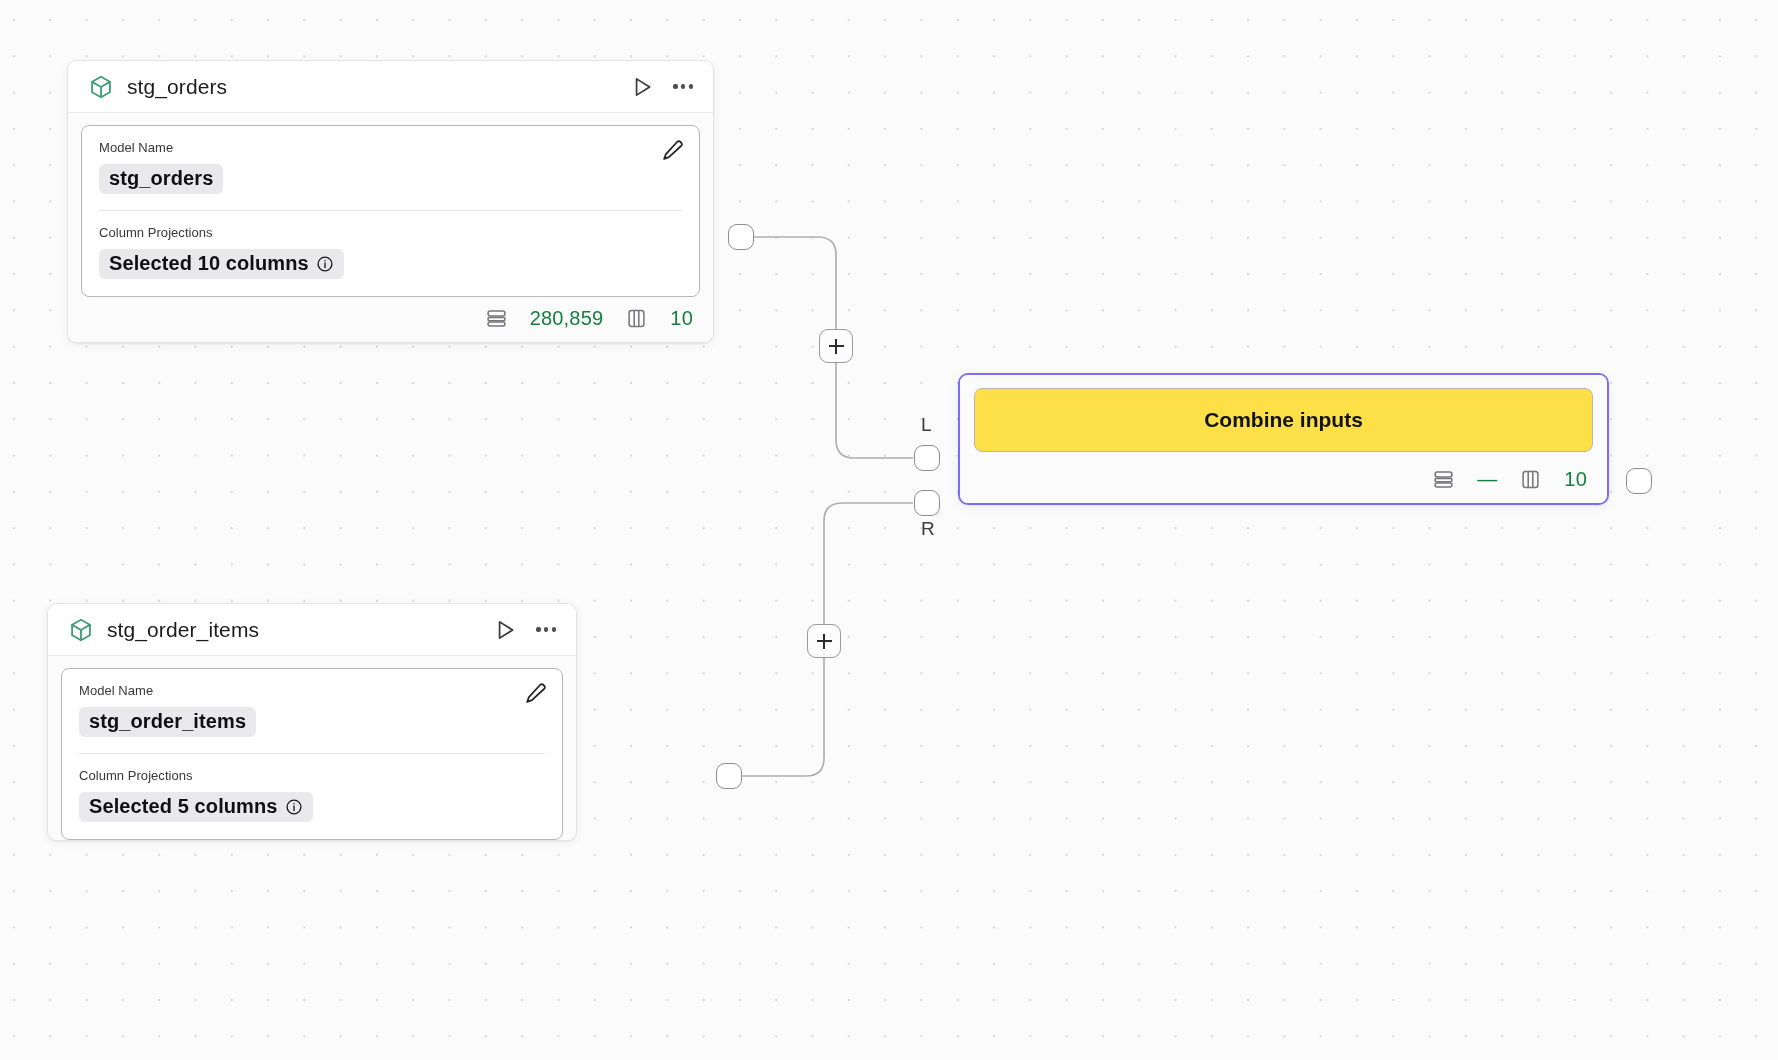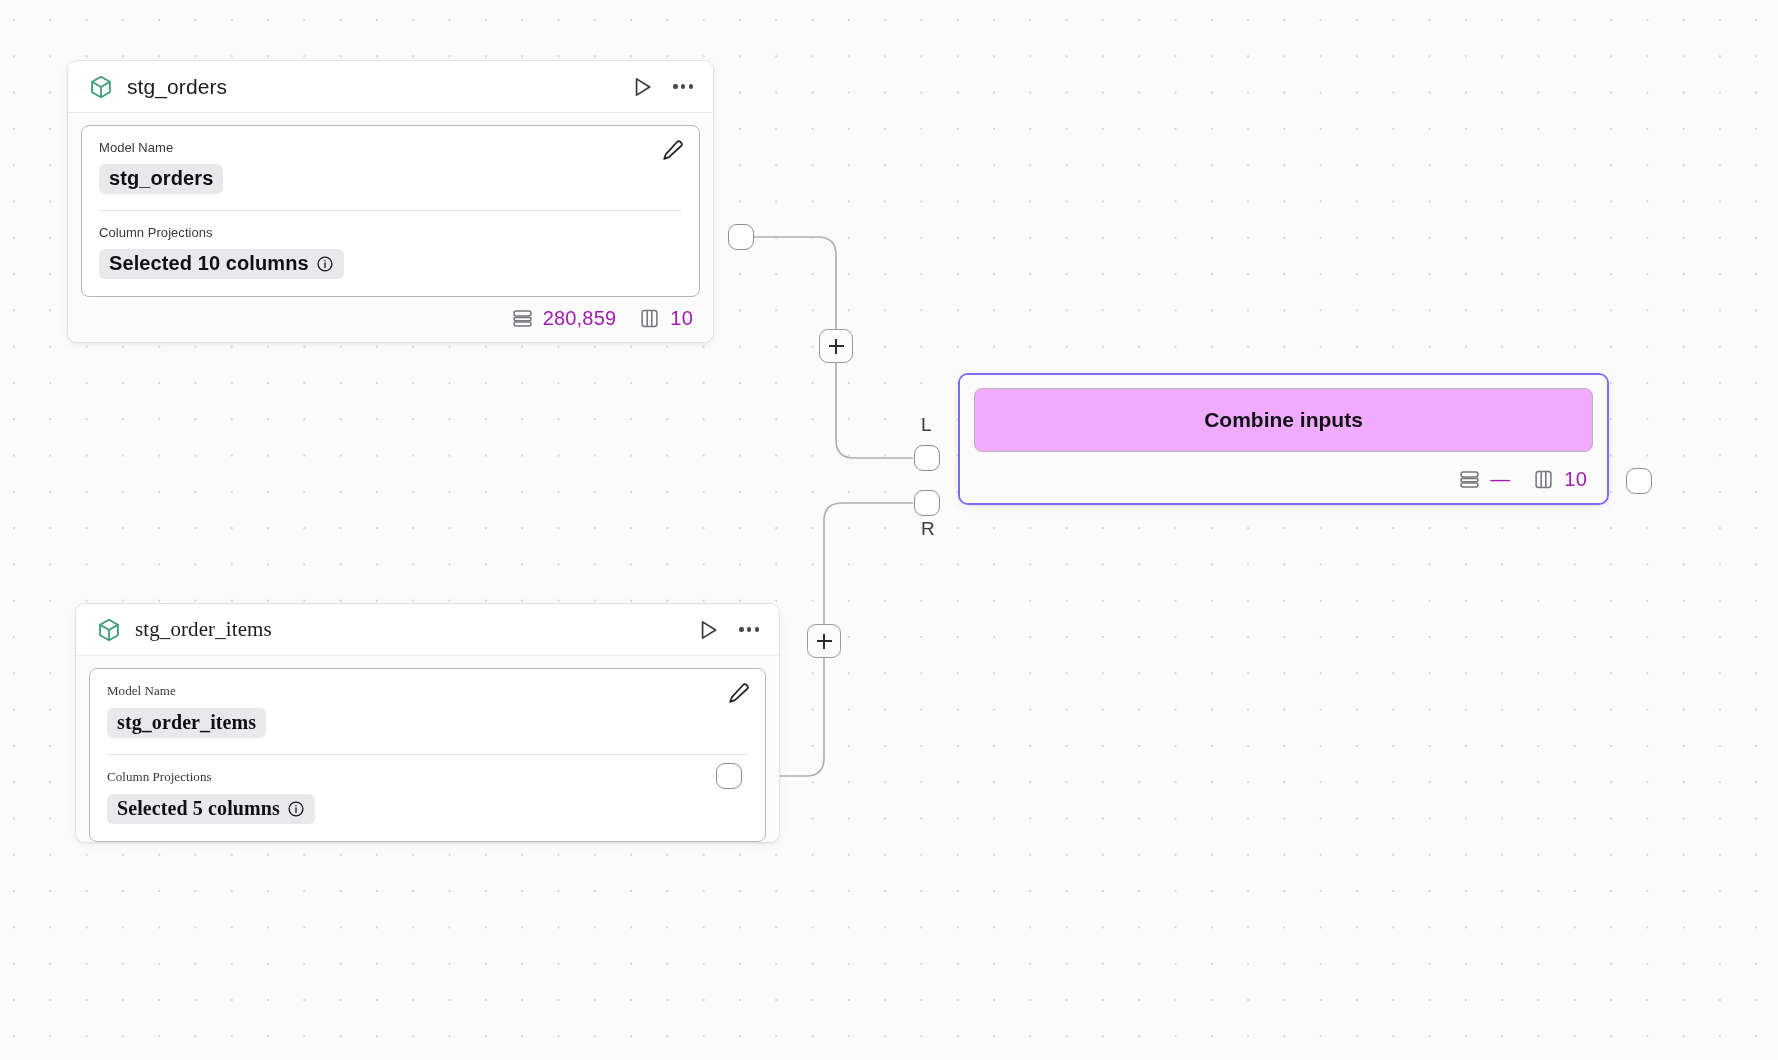--- a/index.html
+++ b/index.html
@@ -129,37 +129,37 @@
     background: #fbfbfb;
     font-size: 20px;
     color: #56565c;
   }
   .stat {
     display: inline-flex;
     align-items: center;
     gap: 9px;
   }
   .stat + .stat { margin-left: 13px; }
-  .stat .val { color: #a21caf; letter-spacing: 0.2px; }
+  .stat .val { color: #15803d; letter-spacing: 0.2px; margin-left: 13px; }
 
   
   .node.join {
     border: 2px solid #7c6cf5;
     box-shadow: 0 1px 2px rgba(16,18,27,0.05), 0 2px 12px rgba(16,18,27,0.06);
   }
   .node.join .node-header { height: 50px; padding-left: 17px; }
   .node.join .node-body { padding: 13px 14px 2px 14px; background:#fbfbfb; }
   .combine-btn {
     display: flex;
     align-items: center;
     justify-content: center;
     width: 100%;
     box-sizing: border-box;
     height: 64px;
-    background: #f0abfc;
+    background: #fde047;
     border: 1px solid #b9b7b5;
     border-radius: 8px;
     font-family: "Liberation Sans", sans-serif;
     font-size: 21px;
     font-weight: bold;
     color: #121216;
     cursor: pointer;
     padding: 0;
   }
   .node.join .node-footer { padding-top: 14px; padding-bottom: 12px; }
@@ -302,21 +302,21 @@
         </span>
         <span class="val">10</span>
       </span>
     </div>
   </div>
 
   <div class="port" style="left:728px; top:224px;"></div>
 
   <button class="plus-btn" style="left:819px; top:329px;"></button>
 
-  <div class="node" id="node-stg-order-items" style="left:75px; top:603px; width:705px;font-family:Liberation Serif, serif;">
+  <div class="node" id="node-stg-order-items" style="left:47px; top:603px; width:530px;">
 
     <div class="node-header">
       <span class="hdr-icon">
         <svg width="26" height="26" viewBox="0 0 24 24" fill="none" stroke="#3f9e76" stroke-width="1.7" stroke-linecap="round" stroke-linejoin="round">
           <path d="M12 2.6 20.2 7.2v9.6L12 21.4 3.8 16.8V7.2z"></path>
           <path d="M3.9 7.3 12 12l8.1-4.7"></path>
           <path d="M12 12v9.3"></path>
         </svg>
       </span>
       <span class="title">stg_order_items</span>

